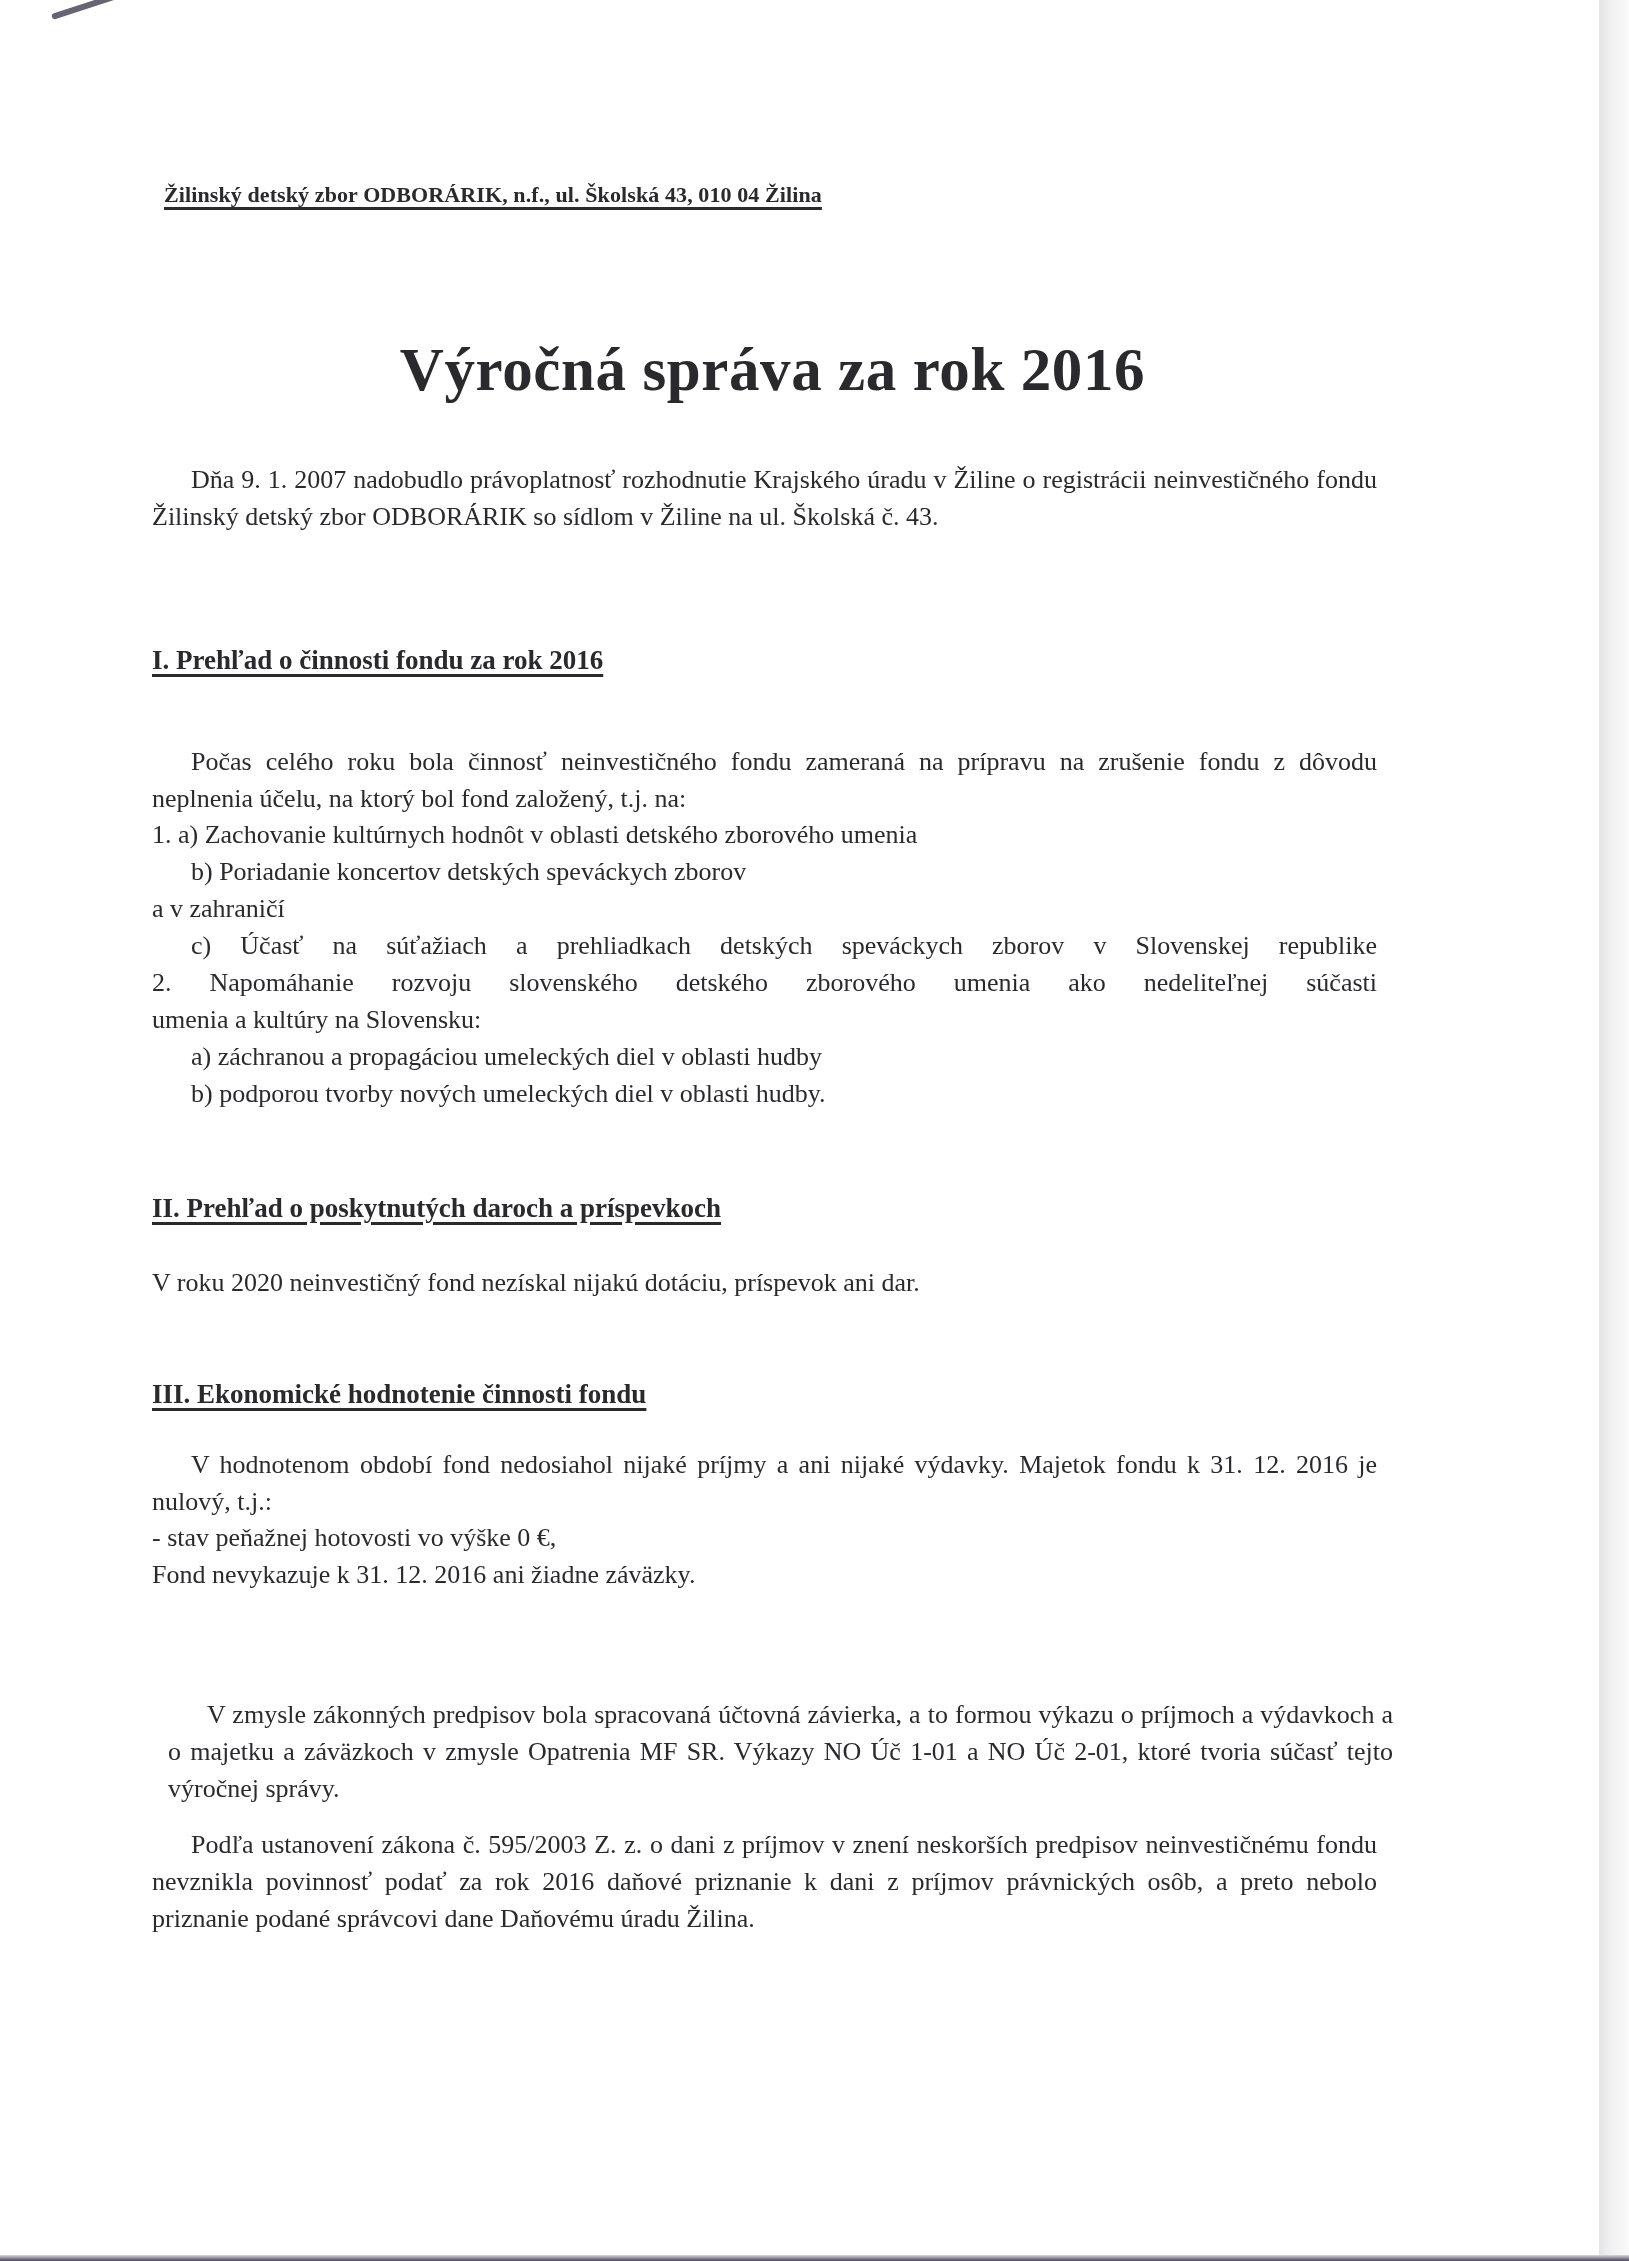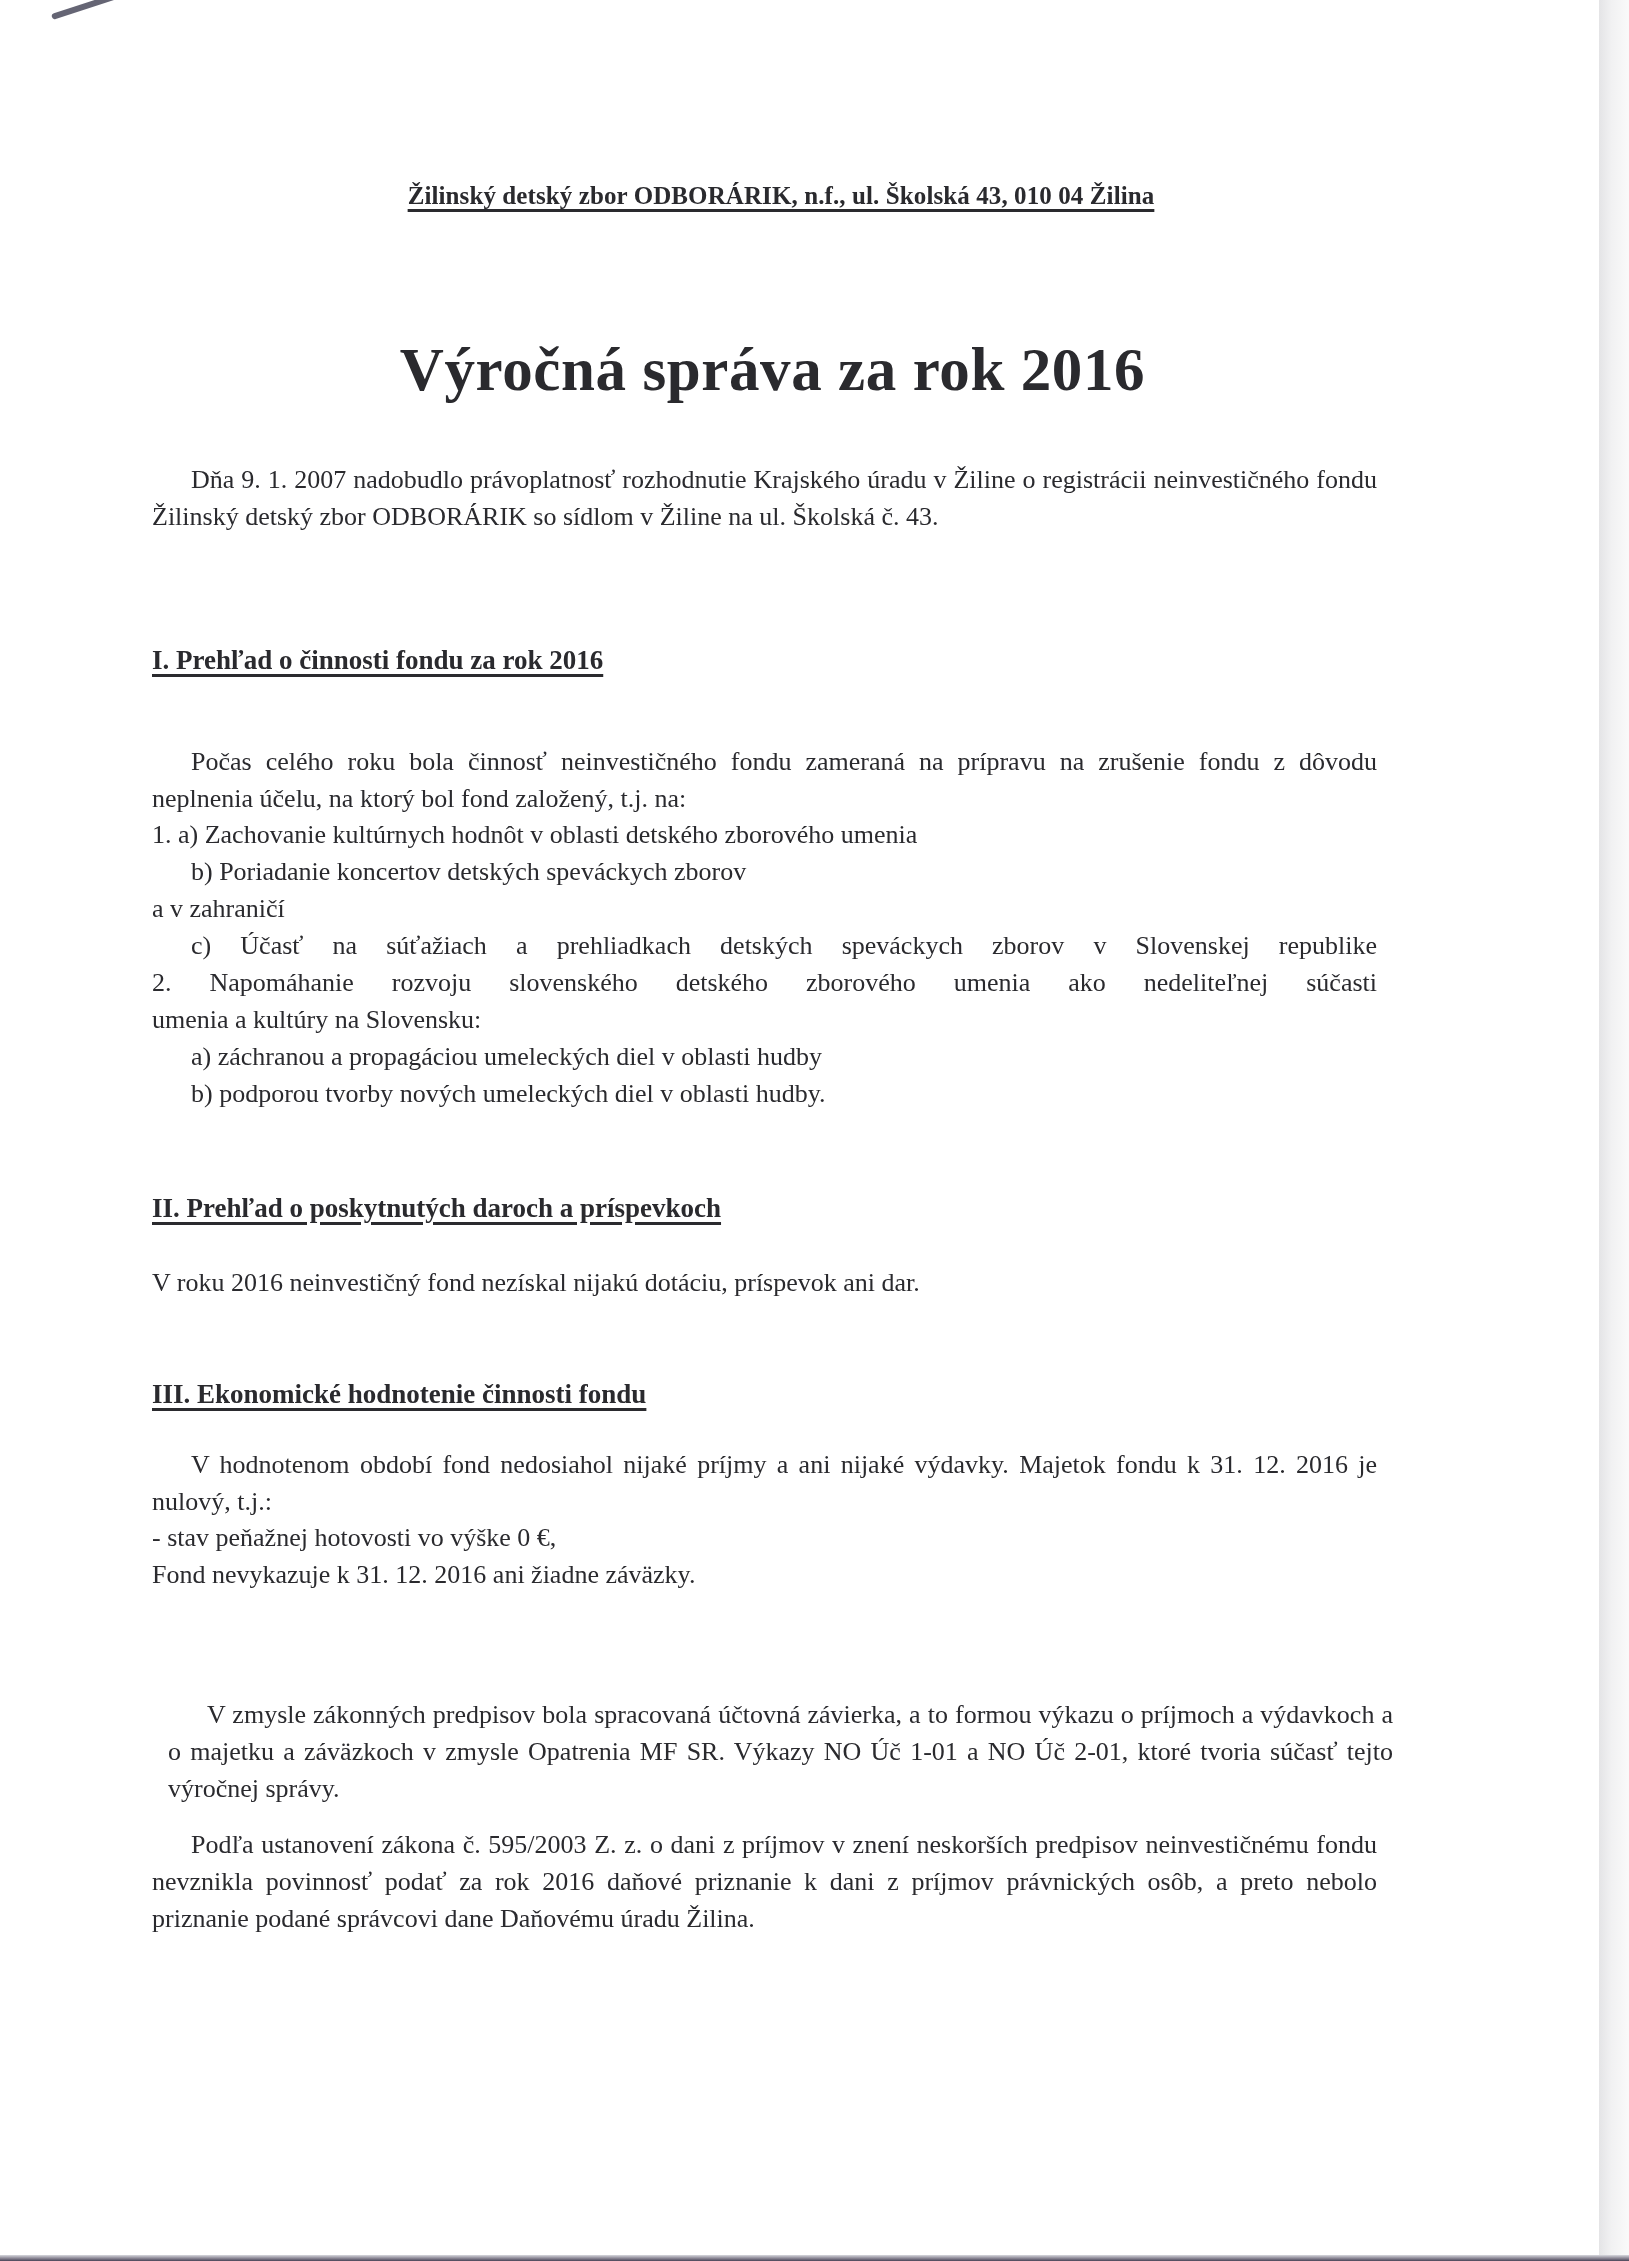--- a/index.html
+++ b/index.html
@@ -17,22 +17,22 @@
     position: absolute; left: 0; bottom: 0; width: 1630px; height: 6.4px;
     background: linear-gradient(to bottom, #d8d8de, #4a4458);
   }
   .pen-mark {
     position: absolute; left: 52px; top: 14px; width: 97px; height: 6.4px;
     background: #4a4a5c; border-radius: 3.2px; transform: rotate(-18deg);
     transform-origin: left center; opacity: .85;
   }
   .page { position: absolute; left: 152px; top: 0; width: 1225px; }
   .letterhead {
-    position: absolute; top: 182px; left: 39px; width: 1180px;
-    text-align: center; font-weight: bold; font-size: 25px;
+    position: absolute; top: 182px; left: 12px; width: 1180px;
+    font-weight: bold; font-size: 22px;
     text-decoration: underline; text-decoration-thickness: 3.2px;
     text-underline-offset: 5.2px; letter-spacing: 0.1px;
   }
   .title {
     position: absolute; top: 335px; left: 8px; width: 1225px;
     text-align: center; font-weight: bold; font-size: 61px; letter-spacing: 0.6px;
   }
   .para {
     position: absolute; left: 0; width: 1225px; font-size: 26px;
     line-height: 37px; text-align: justify;
@@ -72,21 +72,21 @@
     <span class="line">a v zahraničí</span>
     <span class="line sub just">c) Účasť na súťažiach a prehliadkach detských speváckych zborov v Slovenskej republike</span>
     <span class="line just">2. Napomáhanie rozvoju slovenského detského zborového umenia ako nedeliteľnej súčasti</span>
     <span class="line">umenia a kultúry na Slovensku:</span>
     <span class="line sub">a) záchranou a propagáciou umeleckých diel v oblasti hudby</span>
     <span class="line sub">b) podporou tvorby nových umeleckých diel v oblasti hudby.</span>
   </div>
 
   <div class="heading" style="top:1193px;">II. Prehľad o poskytnutých daroch a príspevkoch</div>
 
-  <p class="para" style="top:1264px;margin:0;">V roku 2016 neinvestičný fond nezískal nijakú dotáciu, príspevok ani dar.</p>
+  <p class="para" style="top:1264px;margin:0;">V roku 2020 neinvestičný fond nezískal nijakú dotáciu, príspevok ani dar.</p>
 
   <div class="heading" style="top:1379px;">III. Ekonomické hodnotenie činnosti fondu</div>
 
   <p class="para indent" style="top:1446px;margin:0;">V hodnotenom období fond nedosiahol nijaké príjmy a ani nijaké výdavky. Majetok fondu k 31. 12. 2016 je nulový, t.j.:</p>
 
   <div class="para" style="top:1519px;">
     <span class="line">- stav peňažnej hotovosti vo výške 0 €,</span>
     <span class="line">Fond nevykazuje k 31. 12. 2016 ani žiadne záväzky.</span>
   </div>
 

